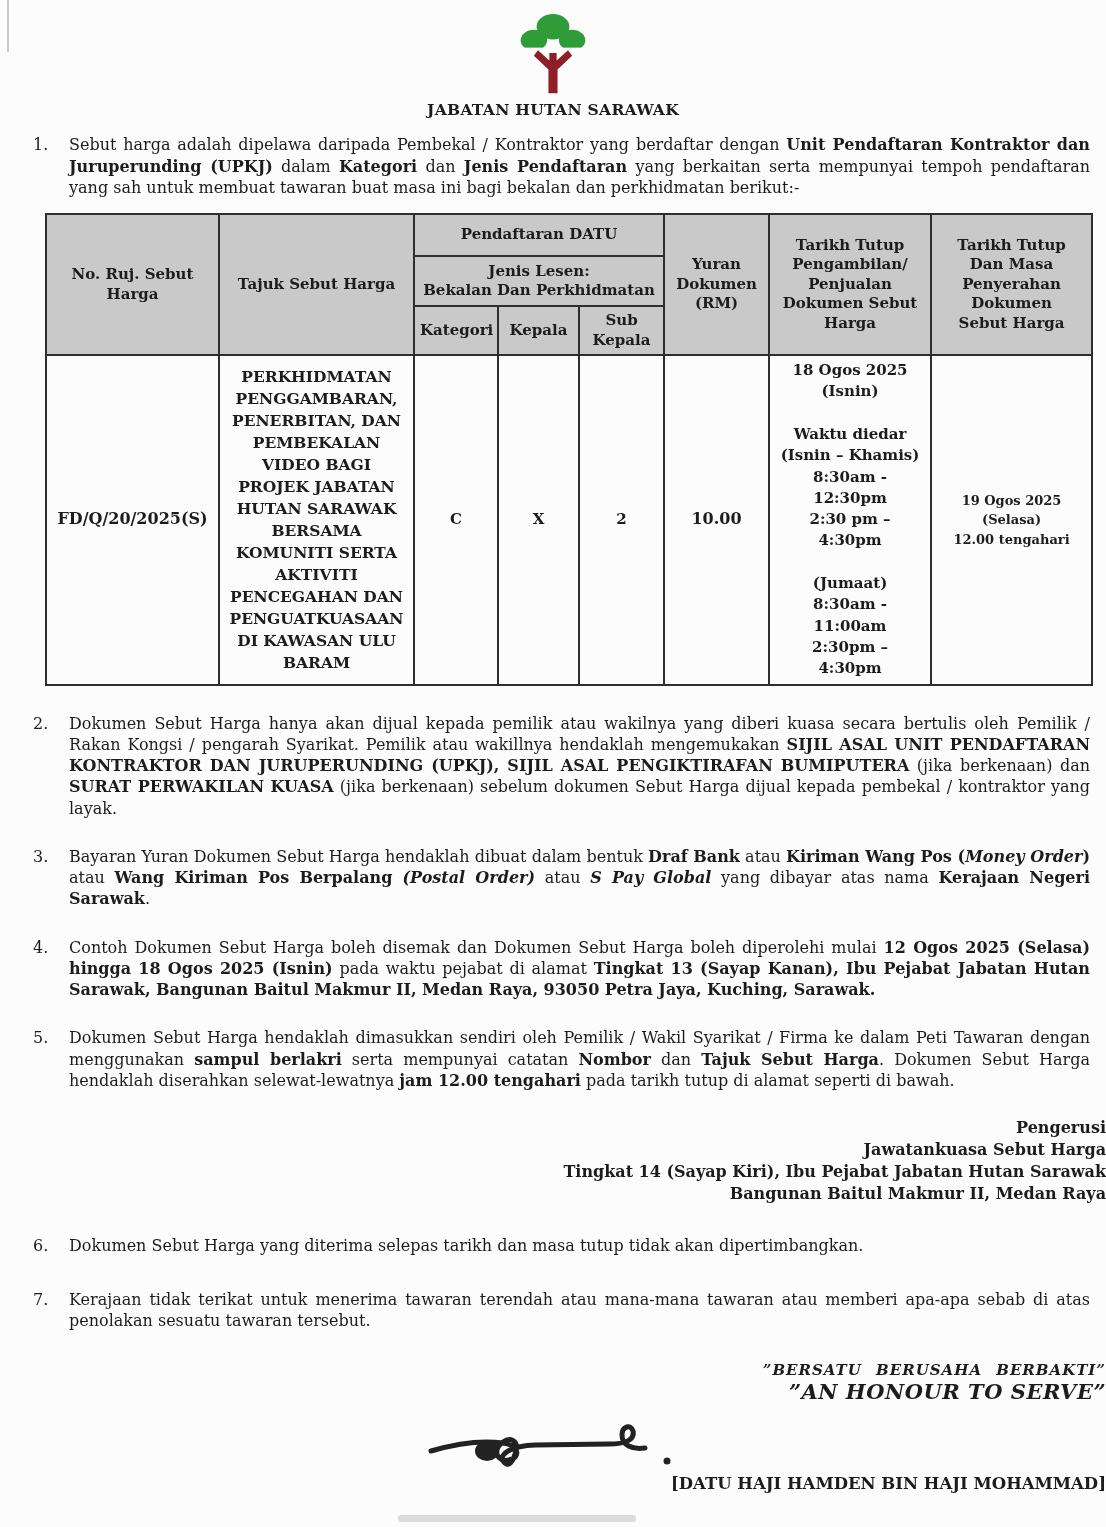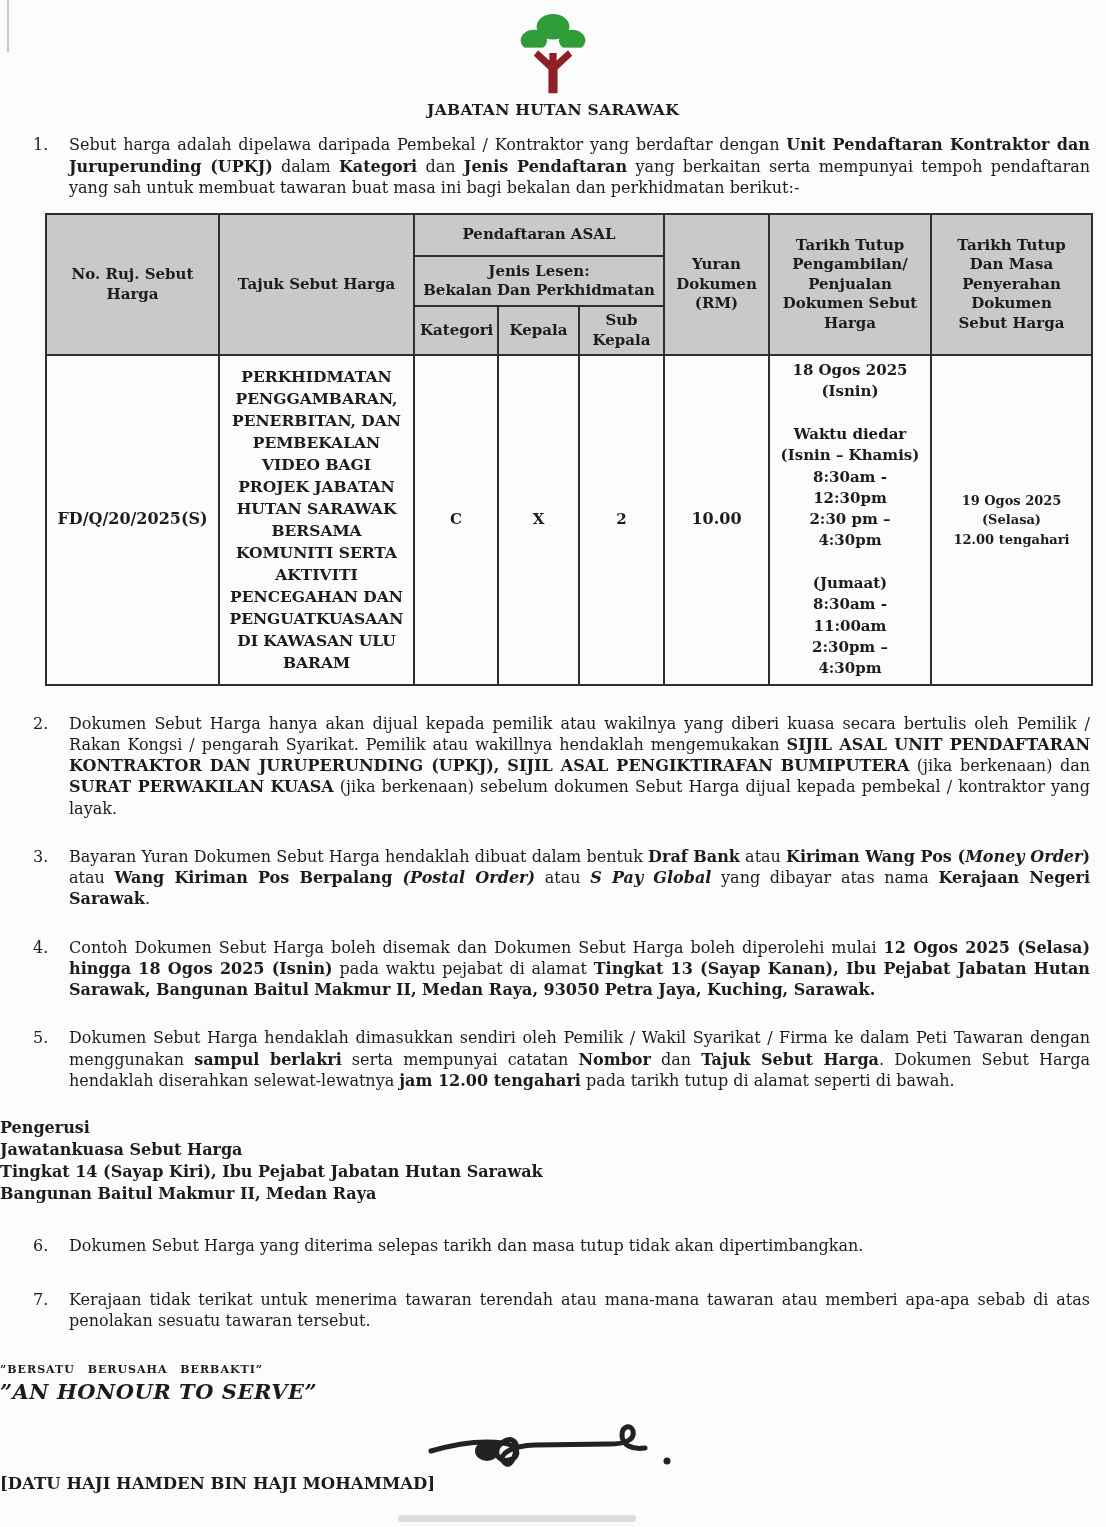--- a/index.html
+++ b/index.html
@@ -28,22 +28,22 @@
   }
   .quote-table thead th { background:#c9c9c9; }
   .pre { white-space:pre-line; }
   .ref-cell { font-size:16px; }
   .title-cell { font-size:15.5px; line-height:1.42; padding:8px 10px; }
   .sched-cell { font-size:15px; line-height:1.42; }
   .deadline-cell { font-size:13px; line-height:1.5; }
   .fee-cell { font-size:16px; }
   .body-row td { height:287px; }
 
-  .center-block { text-align:left; font-weight:bold; font-size:16px; line-height:22px; }
-  .motto-line1 { font-weight:bold; font-size:11px; letter-spacing:1px; word-spacing:8px; }
+  .center-block { text-align:right; font-weight:bold; font-size:16px; line-height:22px; }
+  .motto-line1 { font-weight:bold; font-size:15px; letter-spacing:1px; word-spacing:8px;font-style:italic; }
   .motto-line2 { font-weight:bold; font-style:italic; font-size:21px; letter-spacing:.5px; }
   .sig-wrap { text-align:center; margin-top:14px; height:56px; }
   .sig-name { font-weight:bold; font-size:16.5px; }
   .bottom-bar {
     position:absolute; left:398px; top:1515px; width:238px; height:7px;
     background:#dcdcdf; border-radius:3px;
   }
 </style>
 </head>
 <body>
@@ -78,21 +78,21 @@
       <col style="width:85px">
         <col style="width:105px">
         <col style="width:162px">
         <col style="width:161px">
     </colgroup>
     <thead>
       <tr>
         <th rowspan="3" class="pre">No. Ruj. Sebut
 Harga</th>
         <th rowspan="3">Tajuk Sebut Harga</th>
-        <th colspan="3" style="height:42px">Pendaftaran ASAL</th>
+        <th colspan="3" style="height:42px">Pendaftaran DATU</th>
         <th rowspan="3" class="pre">Yuran
 Dokumen
 (RM)</th>
         <th rowspan="3" class="pre">Tarikh Tutup
 Pengambilan/
 Penjualan
 Dokumen Sebut
 Harga</th>
         <th rowspan="3" class="pre">Tarikh Tutup
 Dan Masa

